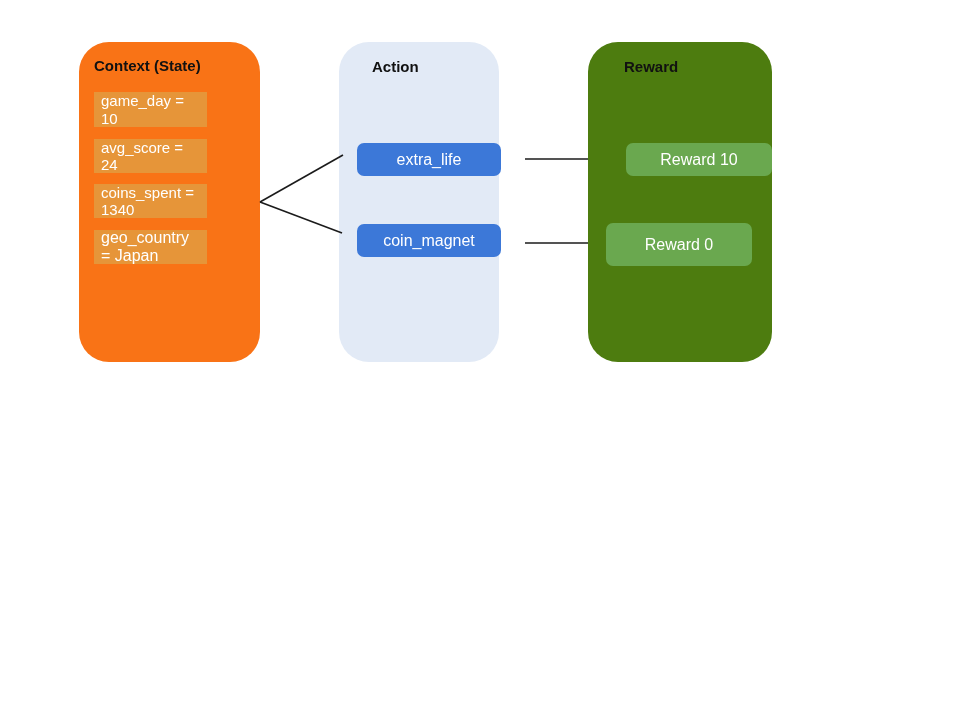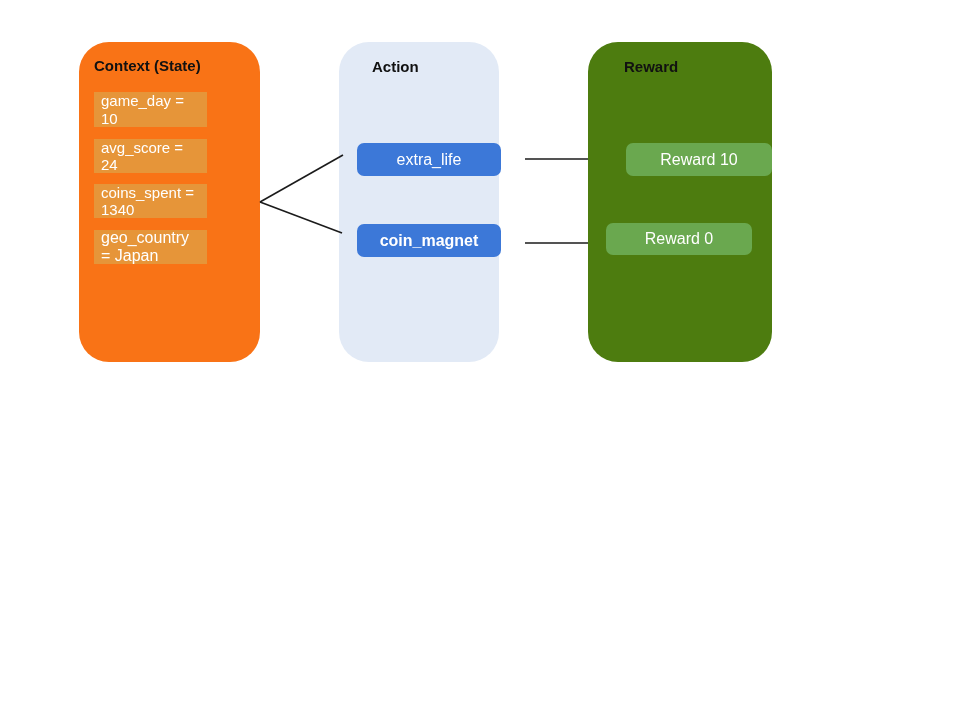--- a/index.html
+++ b/index.html
@@ -49,23 +49,23 @@
     box-sizing: border-box;
     border-radius: 7px;
     color: #ffffff;
     font-size: 16px;
     display: flex; align-items: center; justify-content: center;
     white-space: nowrap;
   }
   .pill-blue  { background: #3C78D8; }
   .pill-green { background: #6AA84F; }
   #action-box-1 { left: 357px; top: 143px; width: 144px; height: 33px; }
-  #action-box-2 { left: 357px; top: 224px; width: 144px; height: 33px; font-weight: bold; }
+  #action-box-2 { left: 357px; top: 224px; width: 144px; height: 33px; }
   #reward-box-1 { left: 602px; top: 143px; width: 146px; height: 33px; margin-left: 24px; }
-  #reward-box-2 { left: 606px; top: 223px; width: 146px; height: 32px; }
+  #reward-box-2 { left: 606px; top: 223px; width: 146px; height: 43px; }
 
   #connector-layer {
     position: absolute; left: 0; top: 0;
     width: 960px; height: 720px;
     pointer-events: none;
   }
   #connector-layer line { stroke: #1b1b1b; stroke-width: 1.6; }
 </style>
 </head>
 <body>

